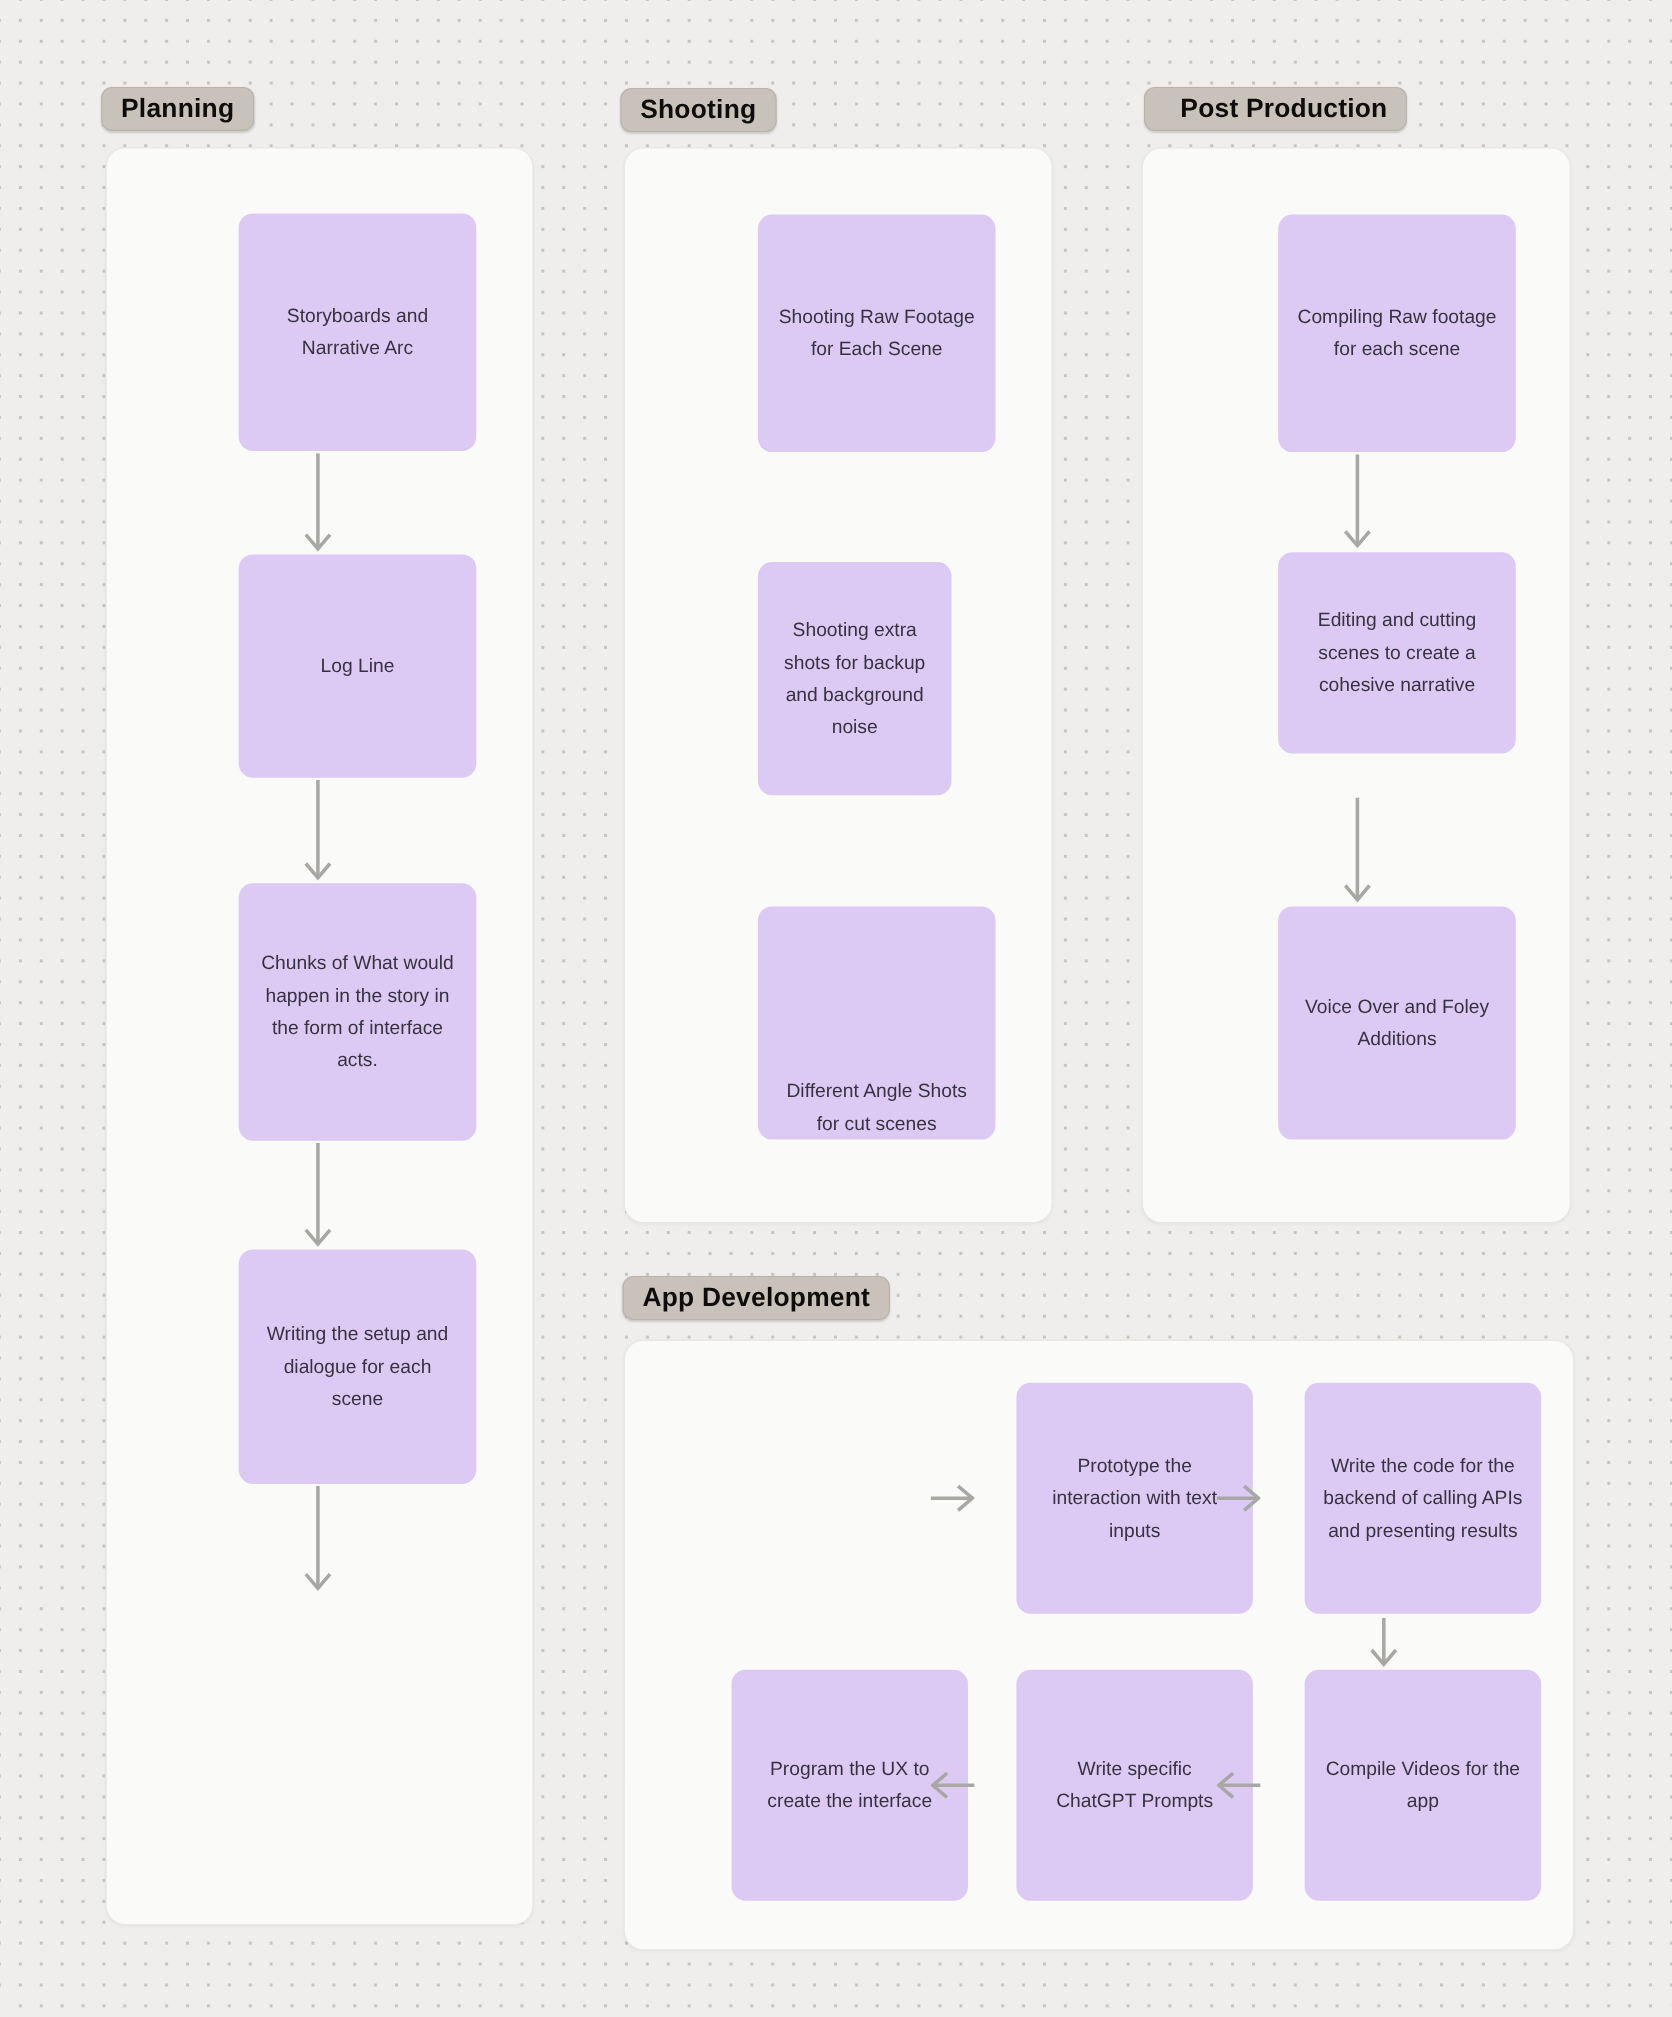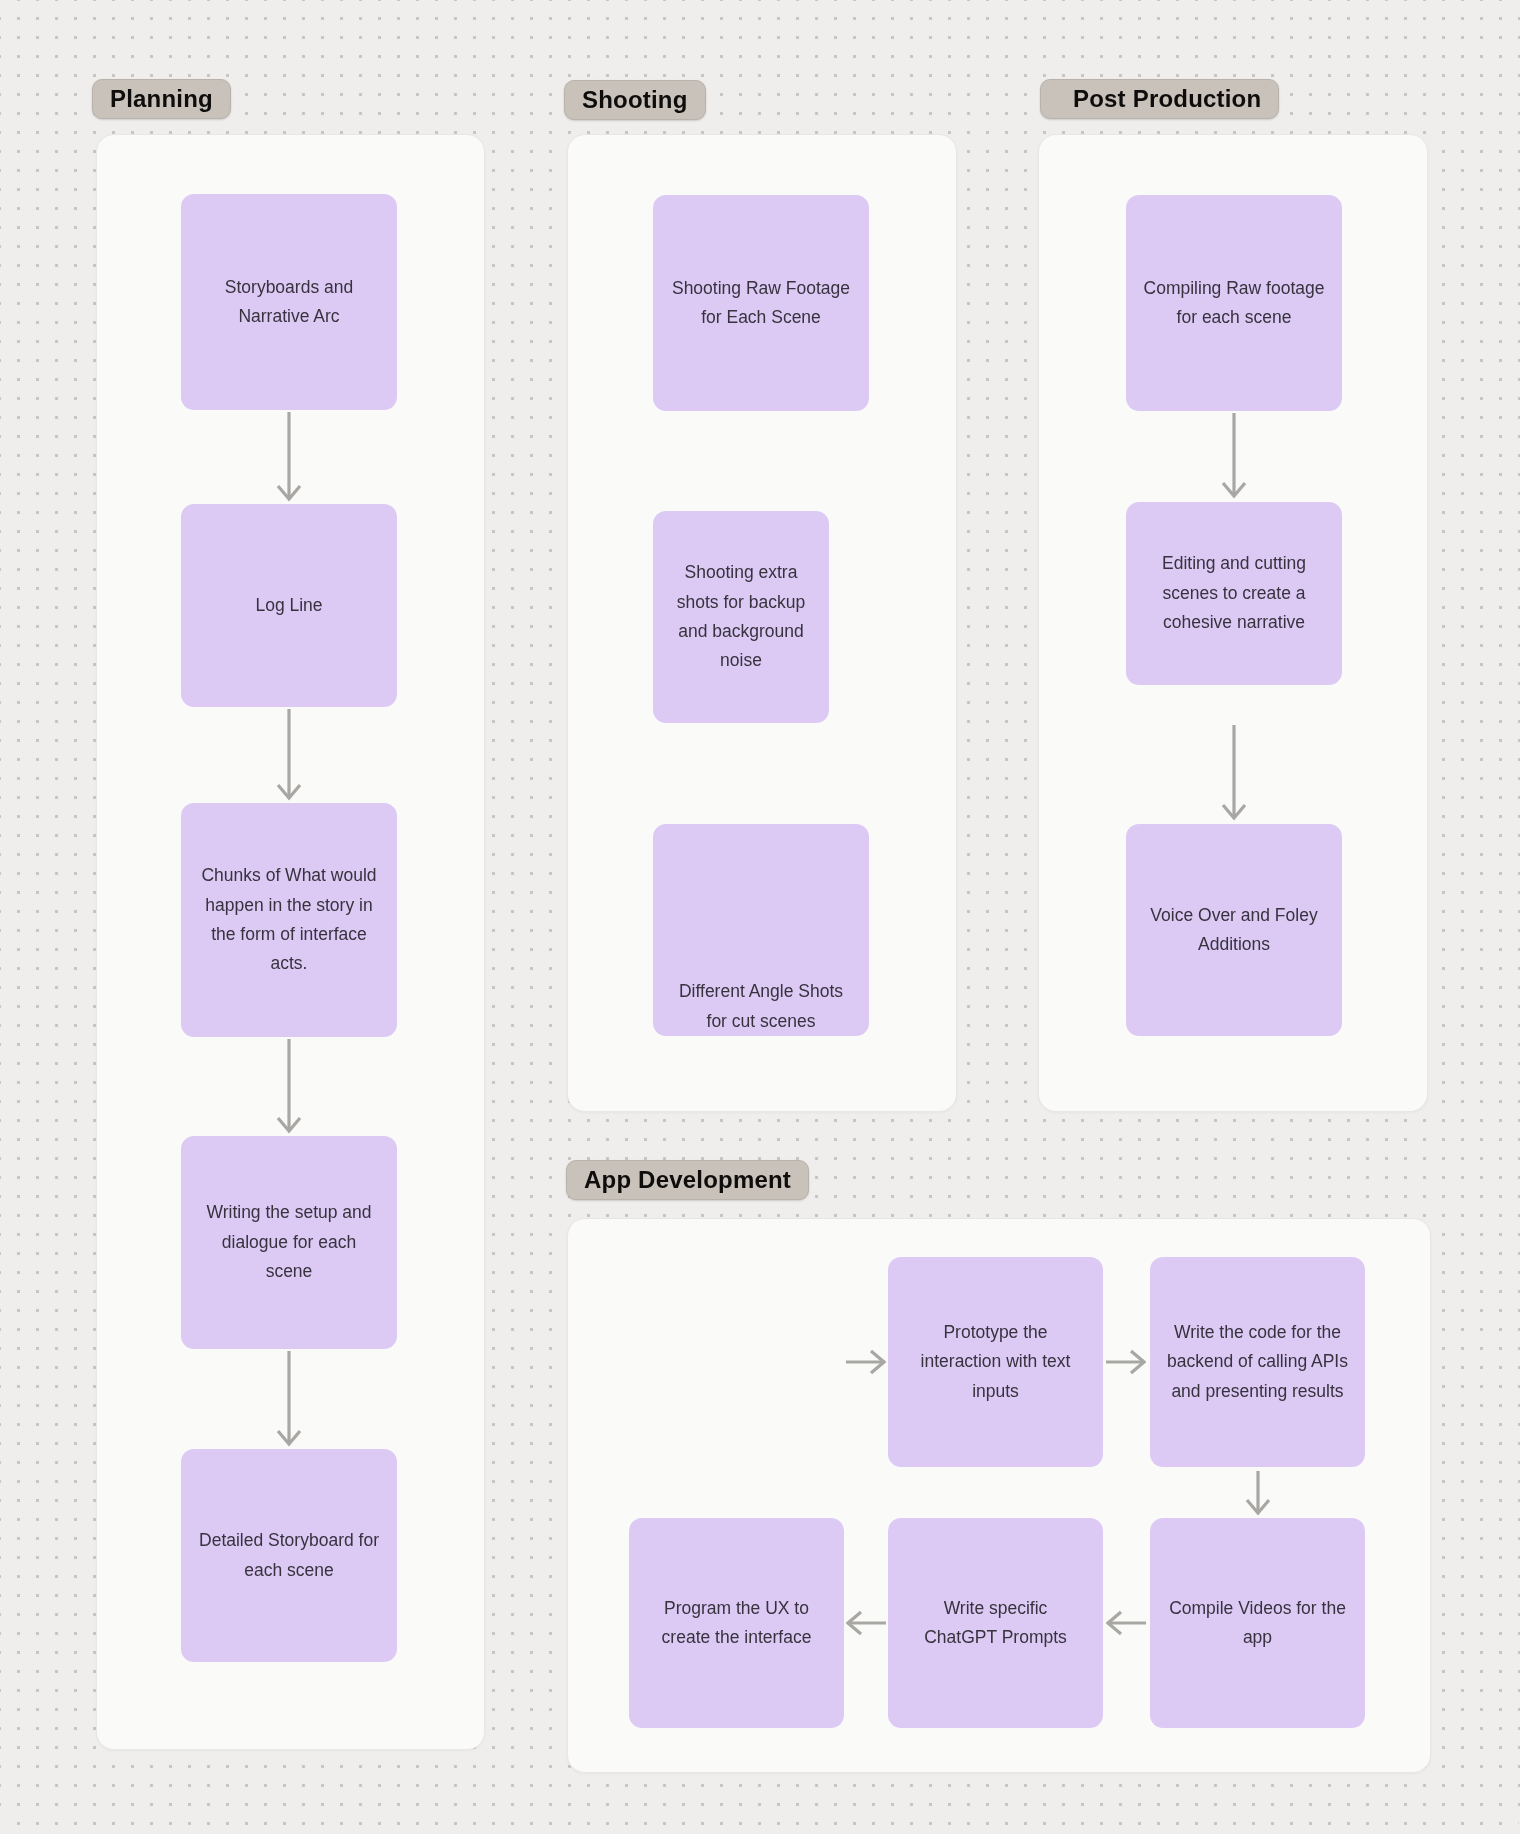--- a/index.html
+++ b/index.html
@@ -16,21 +16,21 @@
     border-radius:18px;box-shadow:0 1px 3px rgba(0,0,0,0.04);
   }
   .pill{
     position:absolute;display:inline-block;background:#c9c2bb;border:1px solid #b9b2ab;
     border-radius:10px;padding:5px 17px;font-size:24px;font-weight:700;color:#0e0d0c;
     box-shadow:0 1px 2px rgba(0,0,0,0.15);white-space:nowrap;letter-spacing:0.2px;
   }
   .card{
     position:absolute;background:#dccaf5;border-radius:13px;
     display:flex;align-items:center;justify-content:center;text-align:center;
-    color:#37323e;font-size:17.5px;line-height:1.68;padding:0 17px;box-sizing:border-box;
+    color:#37323e;font-size:17.5px;line-height:1.68;padding:0 17px;box-sizing:border-box;margin-left:36px;
   }
   .arrow{position:absolute;}
   .arrow svg{display:block;}
   .arrow line,.arrow polyline{stroke:#a8a7a4;stroke-width:3.2;fill:none;}
 </style>
 </head>
 <body>
 
 <div class="canvas">
 
@@ -65,23 +65,20 @@
       </svg>
   </div>
   <div class="card" style="left:181px;top:1136px;width:216px;height:213px;">
     <span>Writing the setup and dialogue for each scene</span>
   </div>
   <div class="arrow" style="left:274px;top:1351px;">
     <svg width="30" height="96">
         <line x1="15" y1="0" x2="15" y2="92"></line>
         <polyline points="4,80 15,93 26,80"></polyline>
       </svg>
-  </div>
-  <div class="card" style="left:181px;top:1449px;width:216px;height:213px;">
-    <span>Detailed Storyboard for each scene</span>
   </div>
 
   <div class="container" style="left:567px;top:134px;width:388px;height:976px;"></div>
   <div class="pill" style="left:564px;top:80px;">Shooting</div>
 
   <div class="card" style="left:653px;top:195px;width:216px;height:216px;">
     <span>Shooting Raw Footage for Each Scene</span>
   </div>
   <div class="card" style="left:653px;top:511px;width:176px;height:212px;">
     <span>Shooting extra shots for backup and background noise</span>

